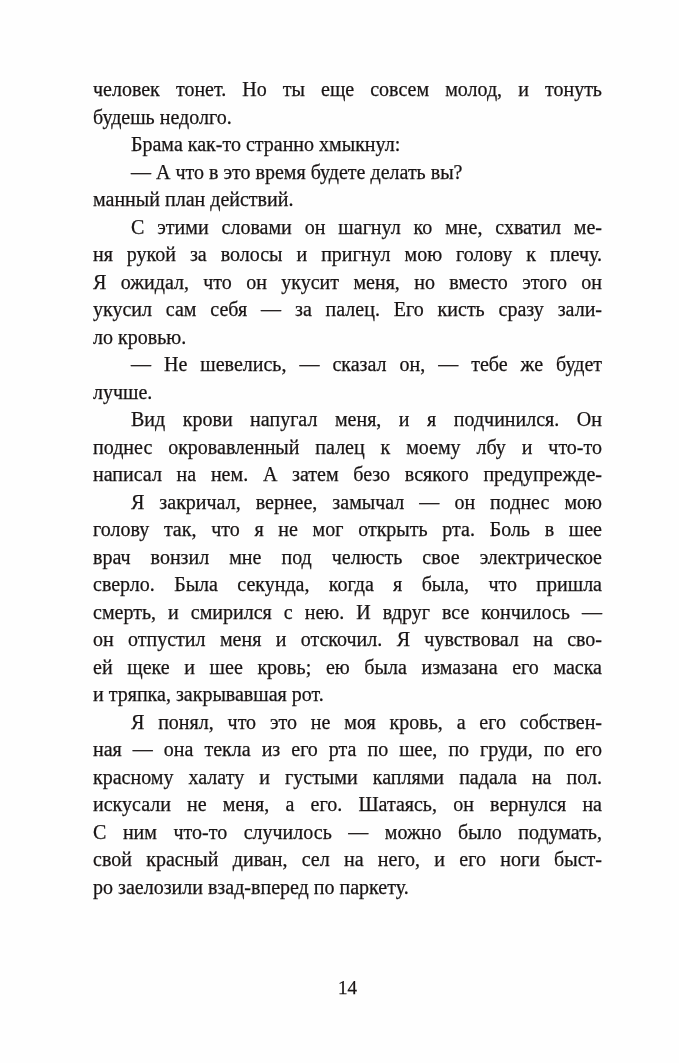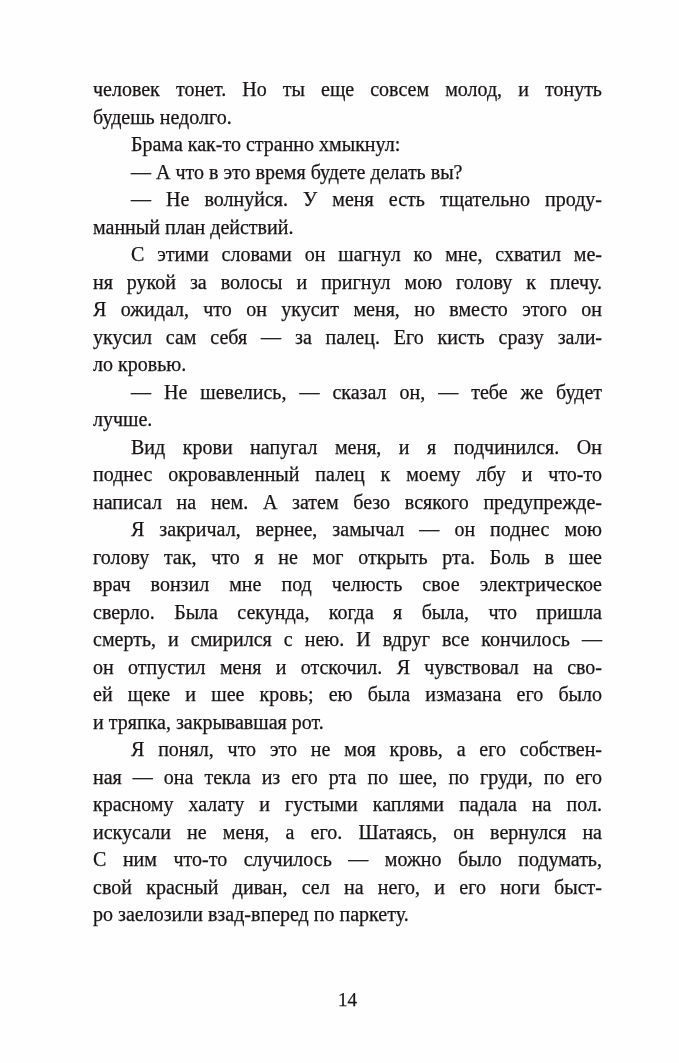--- a/index.html
+++ b/index.html
@@ -44,41 +44,39 @@
   .paragraph.indent .line.first {
     text-indent: 38px;
   }
   .page-number {
     position: absolute;
     top: 977px;
     left: 93px;
     width: 509px;
     text-align: center;
     font-size: 19px;
-    margin-top: 12px;
     -webkit-text-stroke: 0.25px #181414;
   }
 </style>
 </head>
 <body>
 
 <div class="page">
   <main class="text-block">
       <p class="paragraph">
         <span class="line first">человек тонет. Но ты еще совсем молод, и тонуть</span>
         <span class="line last">будешь недолго.</span>
       </p>
       <p class="paragraph indent">
         <span class="line first last">Брама как-то странно хмыкнул:</span>
       </p>
       <p class="paragraph indent">
         <span class="line first last">— А что в это время будете делать вы?</span>
       </p>
       <p class="paragraph indent">
-        <span class="line first">— Не волнуйся. У меня есть тщательно проду-</span>
         <span class="line last">манный план действий.</span>
       </p>
       <p class="paragraph indent">
         <span class="line first">С этими словами он шагнул ко мне, схватил ме-</span>
         <span class="line">ня рукой за волосы и пригнул мою голову к плечу.</span>
         <span class="line">Я ожидал, что он укусит меня, но вместо этого он</span>
         <span class="line">укусил сам себя — за палец. Его кисть сразу зали-</span>
         <span class="line last">ло кровью.</span>
       </p>
       <p class="paragraph indent">
@@ -90,21 +88,21 @@
         <span class="line">поднес окровавленный палец к моему лбу и что-то</span>
         <span class="line">написал на нем. А затем безо всякого предупрежде-</span>
       </p>
       <p class="paragraph indent">
         <span class="line first">Я закричал, вернее, замычал — он поднес мою</span>
         <span class="line">голову так, что я не мог открыть рта. Боль в шее</span>
         <span class="line">врач вонзил мне под челюсть свое электрическое</span>
         <span class="line">сверло. Была секунда, когда я была, что пришла</span>
         <span class="line">смерть, и смирился с нею. И вдруг все кончилось —</span>
         <span class="line">он отпустил меня и отскочил. Я чувствовал на сво-</span>
-        <span class="line">ей щеке и шее кровь; ею была измазана его было</span>
+        <span class="line">ей щеке и шее кровь; ею была измазана его маска</span>
         <span class="line last">и тряпка, закрывавшая рот.</span>
       </p>
       <p class="paragraph indent">
         <span class="line first">Я понял, что это не моя кровь, а его собствен-</span>
         <span class="line">ная — она текла из его рта по шее, по груди, по его</span>
         <span class="line">красному халату и густыми каплями падала на пол.</span>
         <span class="line">искусали не меня, а его. Шатаясь, он вернулся на</span>
         <span class="line">С ним что-то случилось — можно было подумать,</span>
         <span class="line">свой красный диван, сел на него, и его ноги быст-</span>
         <span class="line last">ро заелозили взад-вперед по паркету.</span>

